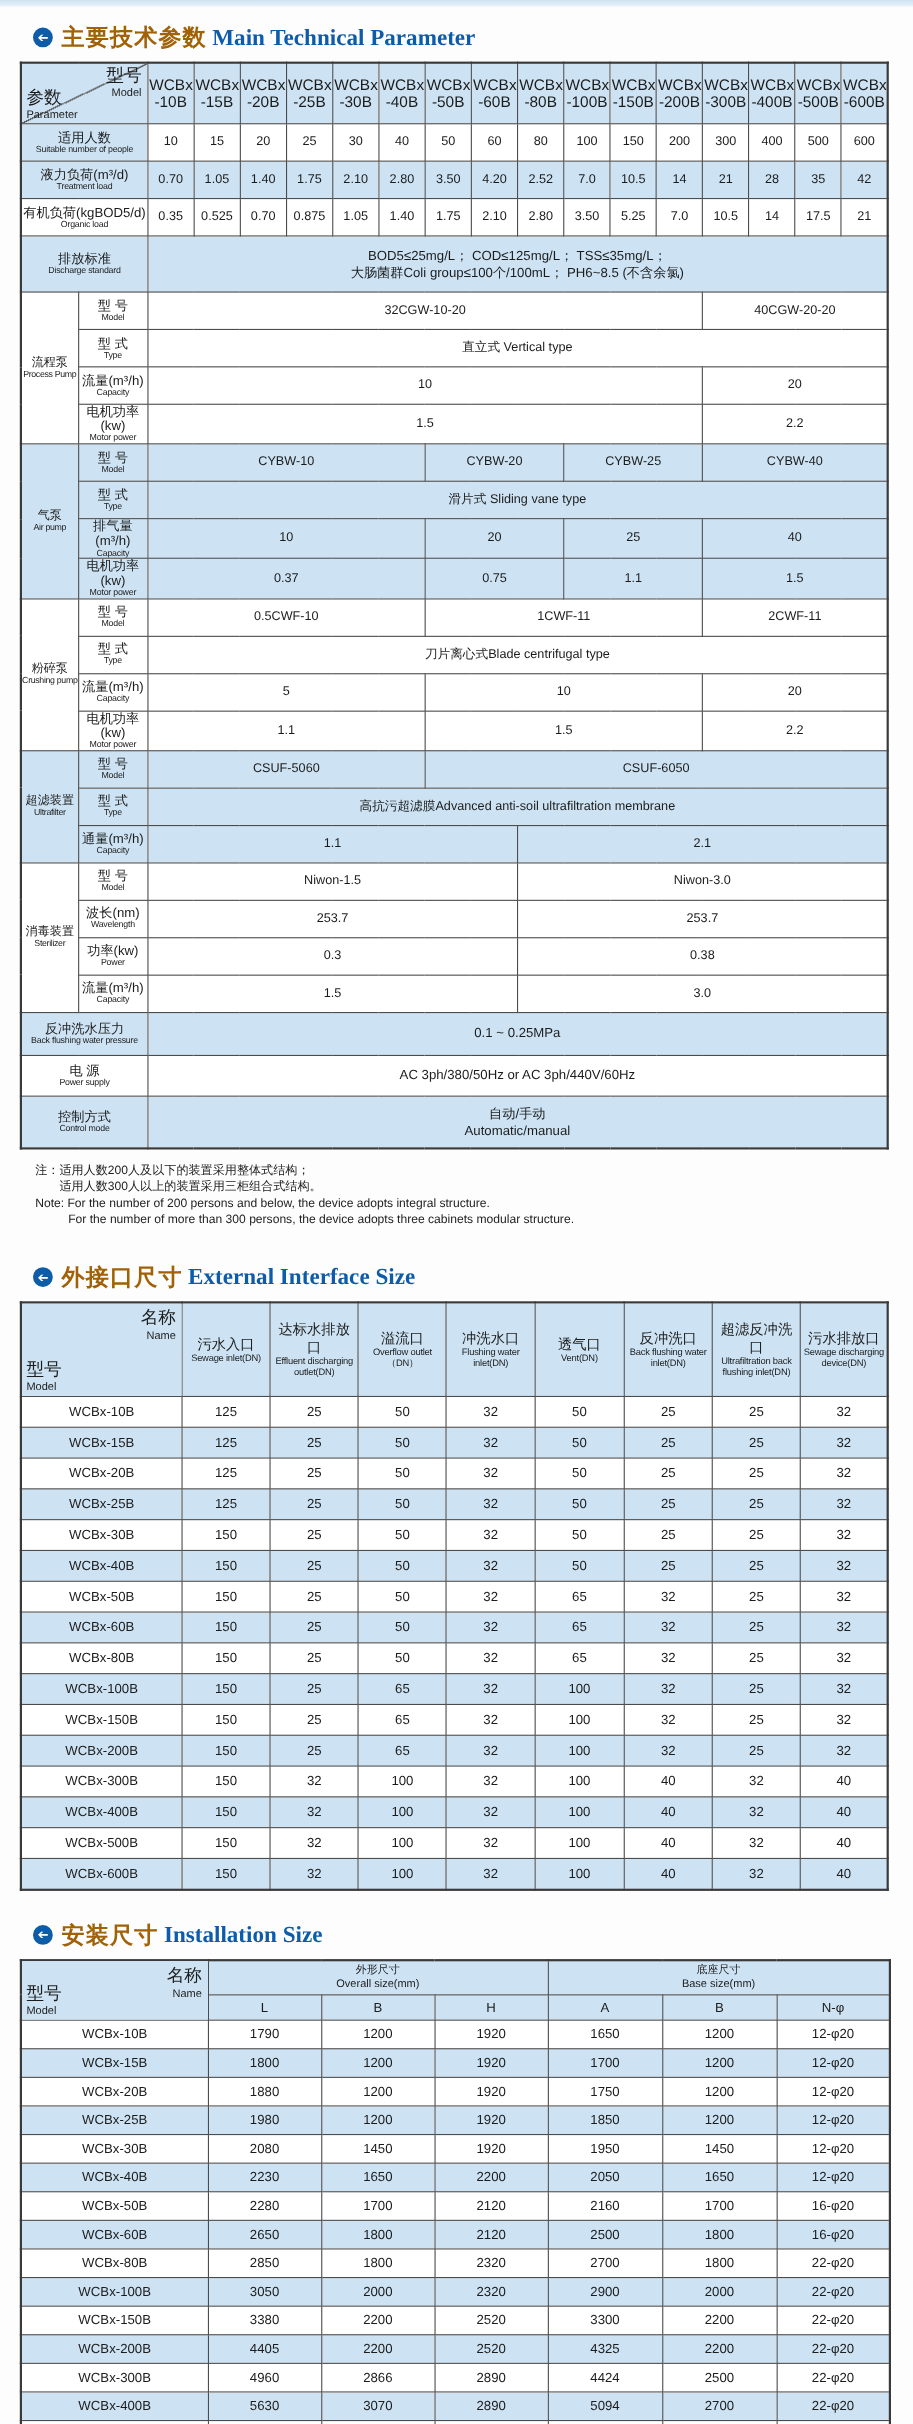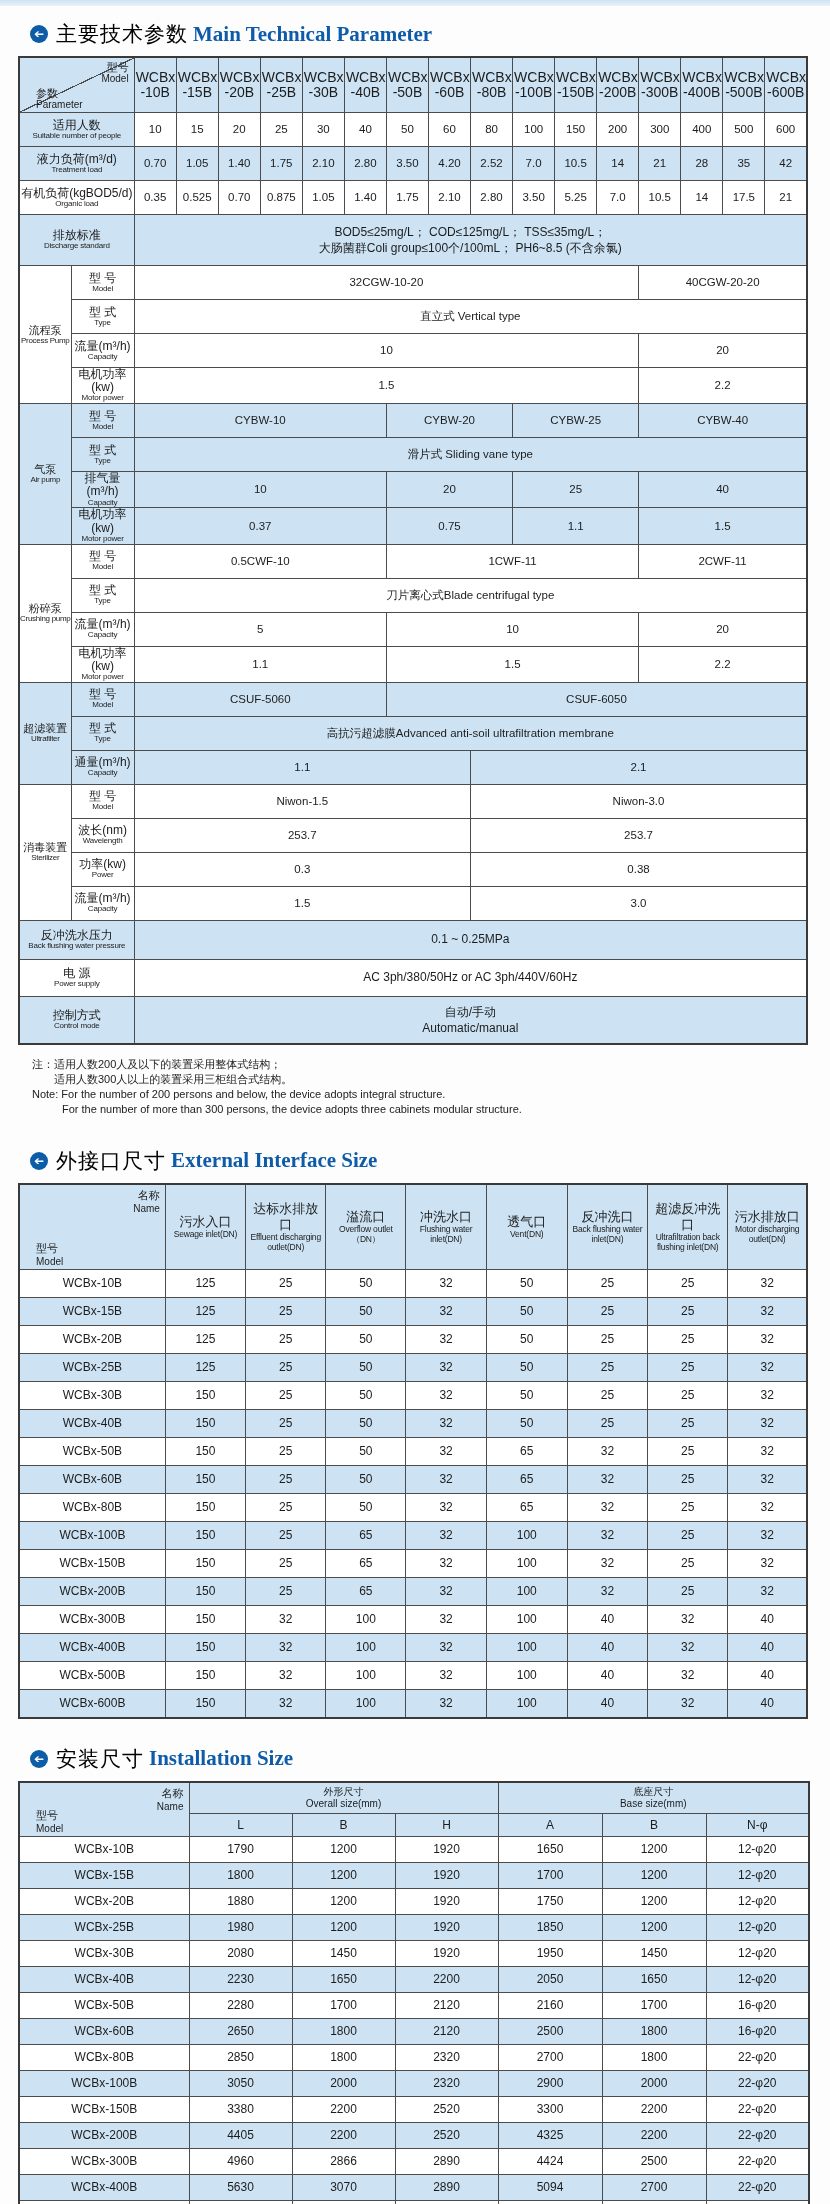--- a/index.html
+++ b/index.html
@@ -9,21 +9,21 @@
   }
   .topband{height:6px;width:100%;background:linear-gradient(#cfe2f2,#e9f3fb)}
   
   .sec-title{margin:14px 0 8px 30px;display:flex;align-items:center;white-space:nowrap}
   .bullet{
     display:inline-flex;width:18px;height:18px;border-radius:50%;
     background:#0c5ca8;color:#fff;align-items:center;justify-content:center;
     font-size:12px;font-weight:bold;margin-right:8px;flex:0 0 auto;
     transform:scaleX(-1);
   }
-  .t-cn{font-size:21px;font-weight:normal;color:#000000;letter-spacing:1px}
+  .t-cn{font-size:21px;font-weight:bold;color:#a16207;letter-spacing:1px}
   .t-en{font-size:21px;font-weight:bold;color:#0d5ba9;font-family:"Liberation Serif","DejaVu Serif",serif;margin-left:5px}
   
   table{border-collapse:collapse;table-layout:fixed;margin-left:18px;width:790px;background:#fff}
   table{border:2px solid #3a3a3a}
   td{border:1px solid #4c4c4c;text-align:center;vertical-align:middle;padding:0 1px;overflow:hidden}
   .b{background:#cde3f4}
   .w{background:#ffffff}
   
   .t1 td{height:33px;font-size:11.5px;line-height:1.1}
   .t1 .hrow td{height:54px}
@@ -36,22 +36,22 @@
   .t1 .val{font-size:11.5px}
   .t1 .dsch div, .t1 .two div{font-size:12px;line-height:1.35}
   .t1 .rdsch td{height:50px}
   .t1 .rctrl td{height:46px}
   .t1 .rbf td{height:38px}
   .t1 .rpw td{height:36px}
   
   .diag{position:relative;padding:0;
     background-image:linear-gradient(to bottom right,transparent 49.4%,#4c4c4c 49.4%,#4c4c4c 50.6%,transparent 50.6%);}
   .diag .ctr{position:absolute;top:3px;right:5px;text-align:right}
-  .diag .cbl{position:absolute;bottom:2px;left:16px;text-align:left}
-  .diag .cn{font-size:11px;display:block}
+  .diag .cbl{position:absolute;bottom:2px;left:4px;text-align:left}
+  .diag .cn{font-size:16px;display:block}
   .diag .en{font-size:10px;display:block}
   
   .t2 thead td{height:84px}
   .t2 .h2c .cn{font-size:13px;display:block;line-height:1.25}
   .t2 .h2c .en{font-size:8.5px;display:block;line-height:1.15;letter-spacing:-0.2px}
   .t2 tbody td{height:27px;font-size:12px}
   .t2 tbody tr:nth-of-type(even){background:#cde3f4}
   .t2 thead td{background:#cde3f4}
   
   .t3 .g1 td{height:30px}
@@ -552,21 +552,21 @@
         <td class="h2c">
           <span class="cn">反冲洗口</span>
           <span class="en">Back flushing water inlet(DN)</span>
         </td>
         <td class="h2c">
           <span class="cn">超滤反冲洗口</span>
           <span class="en">Ultrafiltration back flushing inlet(DN)</span>
         </td>
         <td class="h2c">
           <span class="cn">污水排放口</span>
-          <span class="en">Motor discharging outlet(DN)</span>
+          <span class="en">Sewage discharging device(DN)</span>
         </td>
       </tr>
   </thead>
   <tbody>
 
       <tr>
         <td>WCBx-10B</td>
         <td>125</td>
         <td>25</td>
         <td>50</td>

